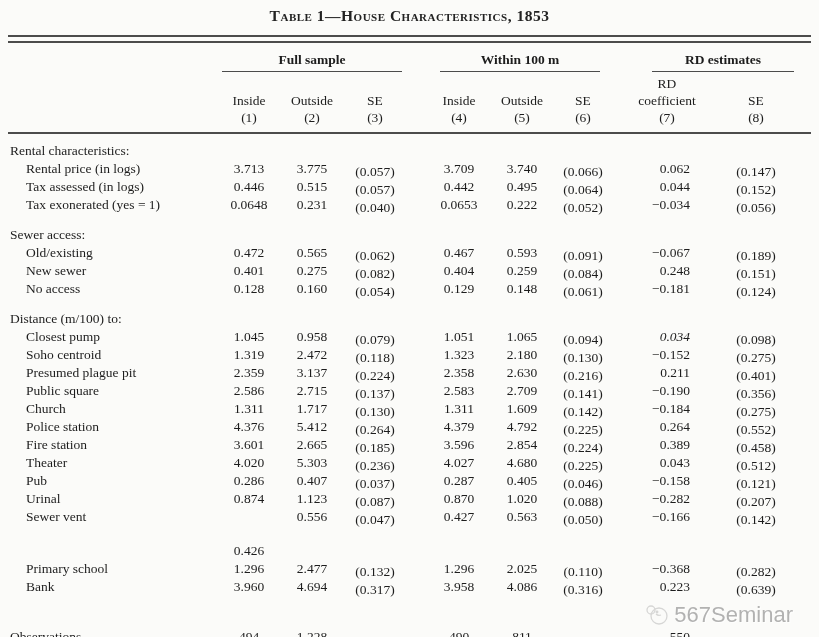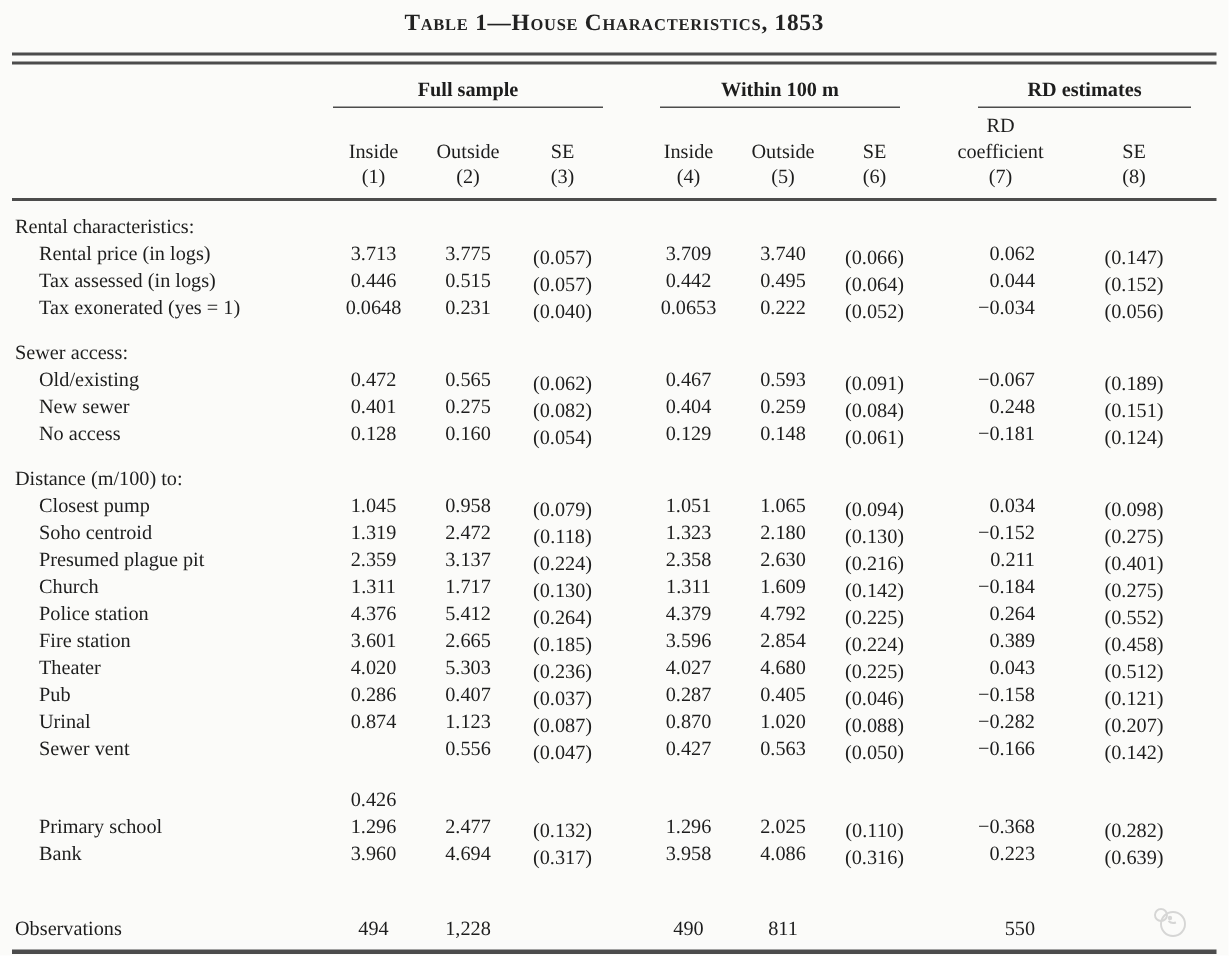--- a/index.html
+++ b/index.html
@@ -186,21 +186,21 @@
       </div>
       <div class="sec-header sec-gap">Distance (m/100) to:</div>
       <div class="cols row">
         <div class="rlabel">Closest pump</div>
         <div class="cell" style="grid-column: 2;">1.045</div>
         <div class="cell" style="grid-column: 3;">0.958</div>
         <div class="cell se" style="grid-column: 4;">(0.079)</div>
         <div class="cell" style="grid-column: 6;">1.051</div>
         <div class="cell" style="grid-column: 7;">1.065</div>
         <div class="cell se" style="grid-column: 8;">(0.094)</div>
-        <div class="cell rd" style="grid-column: 10;">0.034</div>
+        <div class="cell rd" style="grid-column: 10; font-style: italic;">0.034</div>
         <div class="cell se" style="grid-column: 11;">(0.098)</div>
       </div>
       <div class="cols row">
         <div class="rlabel">Soho centroid</div>
         <div class="cell" style="grid-column: 2;">1.319</div>
         <div class="cell" style="grid-column: 3;">2.472</div>
         <div class="cell se" style="grid-column: 4;">(0.118)</div>
         <div class="cell" style="grid-column: 6;">1.323</div>
         <div class="cell" style="grid-column: 7;">2.180</div>
         <div class="cell se" style="grid-column: 8;">(0.130)</div>
@@ -210,20 +210,31 @@
       <div class="cols row">
         <div class="rlabel">Presumed plague pit</div>
         <div class="cell" style="grid-column: 2;">2.359</div>
         <div class="cell" style="grid-column: 3;">3.137</div>
         <div class="cell se" style="grid-column: 4;">(0.224)</div>
         <div class="cell" style="grid-column: 6;">2.358</div>
         <div class="cell" style="grid-column: 7;">2.630</div>
         <div class="cell se" style="grid-column: 8;">(0.216)</div>
         <div class="cell rd" style="grid-column: 10;">0.211</div>
         <div class="cell se" style="grid-column: 11;">(0.401)</div>
+      </div>
+      <div class="cols row">
+        <div class="rlabel">Public square</div>
+        <div class="cell" style="grid-column: 2;">2.586</div>
+        <div class="cell" style="grid-column: 3;">2.715</div>
+        <div class="cell se" style="grid-column: 4;">(0.137)</div>
+        <div class="cell" style="grid-column: 6;">2.583</div>
+        <div class="cell" style="grid-column: 7;">2.709</div>
+        <div class="cell se" style="grid-column: 8;">(0.141)</div>
+        <div class="cell rd" style="grid-column: 10;">−0.190</div>
+        <div class="cell se" style="grid-column: 11;">(0.356)</div>
       </div>
       <div class="cols row">
         <div class="rlabel">Church</div>
         <div class="cell" style="grid-column: 2;">1.311</div>
         <div class="cell" style="grid-column: 3;">1.717</div>
         <div class="cell se" style="grid-column: 4;">(0.130)</div>
         <div class="cell" style="grid-column: 6;">1.311</div>
         <div class="cell" style="grid-column: 7;">1.609</div>
         <div class="cell se" style="grid-column: 8;">(0.142)</div>
         <div class="cell rd" style="grid-column: 10;">−0.184</div>
@@ -333,15 +344,16 @@
 
   <div class="rule bottom-rule"></div>
 
   <div class="watermark">
     <svg width="26" height="26" viewBox="0 0 26 26" fill="none" stroke="#a8a8a8" stroke-width="1.3">
       <circle cx="15" cy="14" r="8"></circle>
       <circle cx="7" cy="8" r="4"></circle>
       <path d="M12 12 q2 2 5 1"></path>
       <circle cx="13" cy="10" r="0.8" fill="#a8a8a8"></circle>
     </svg>
+    <span>567Seminar</span>
   </div>
 
 </div>
 
 </body></html>

